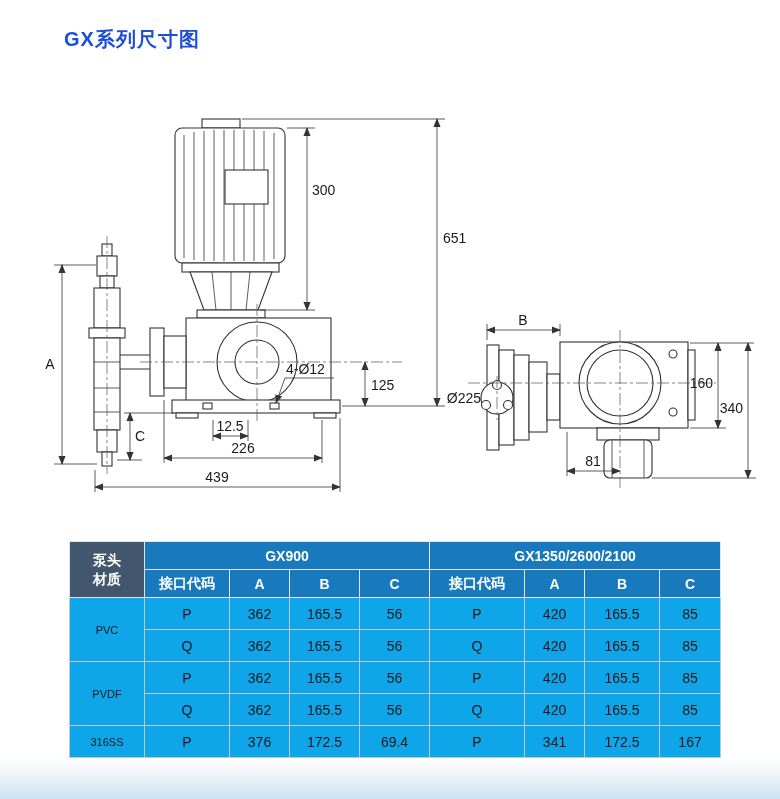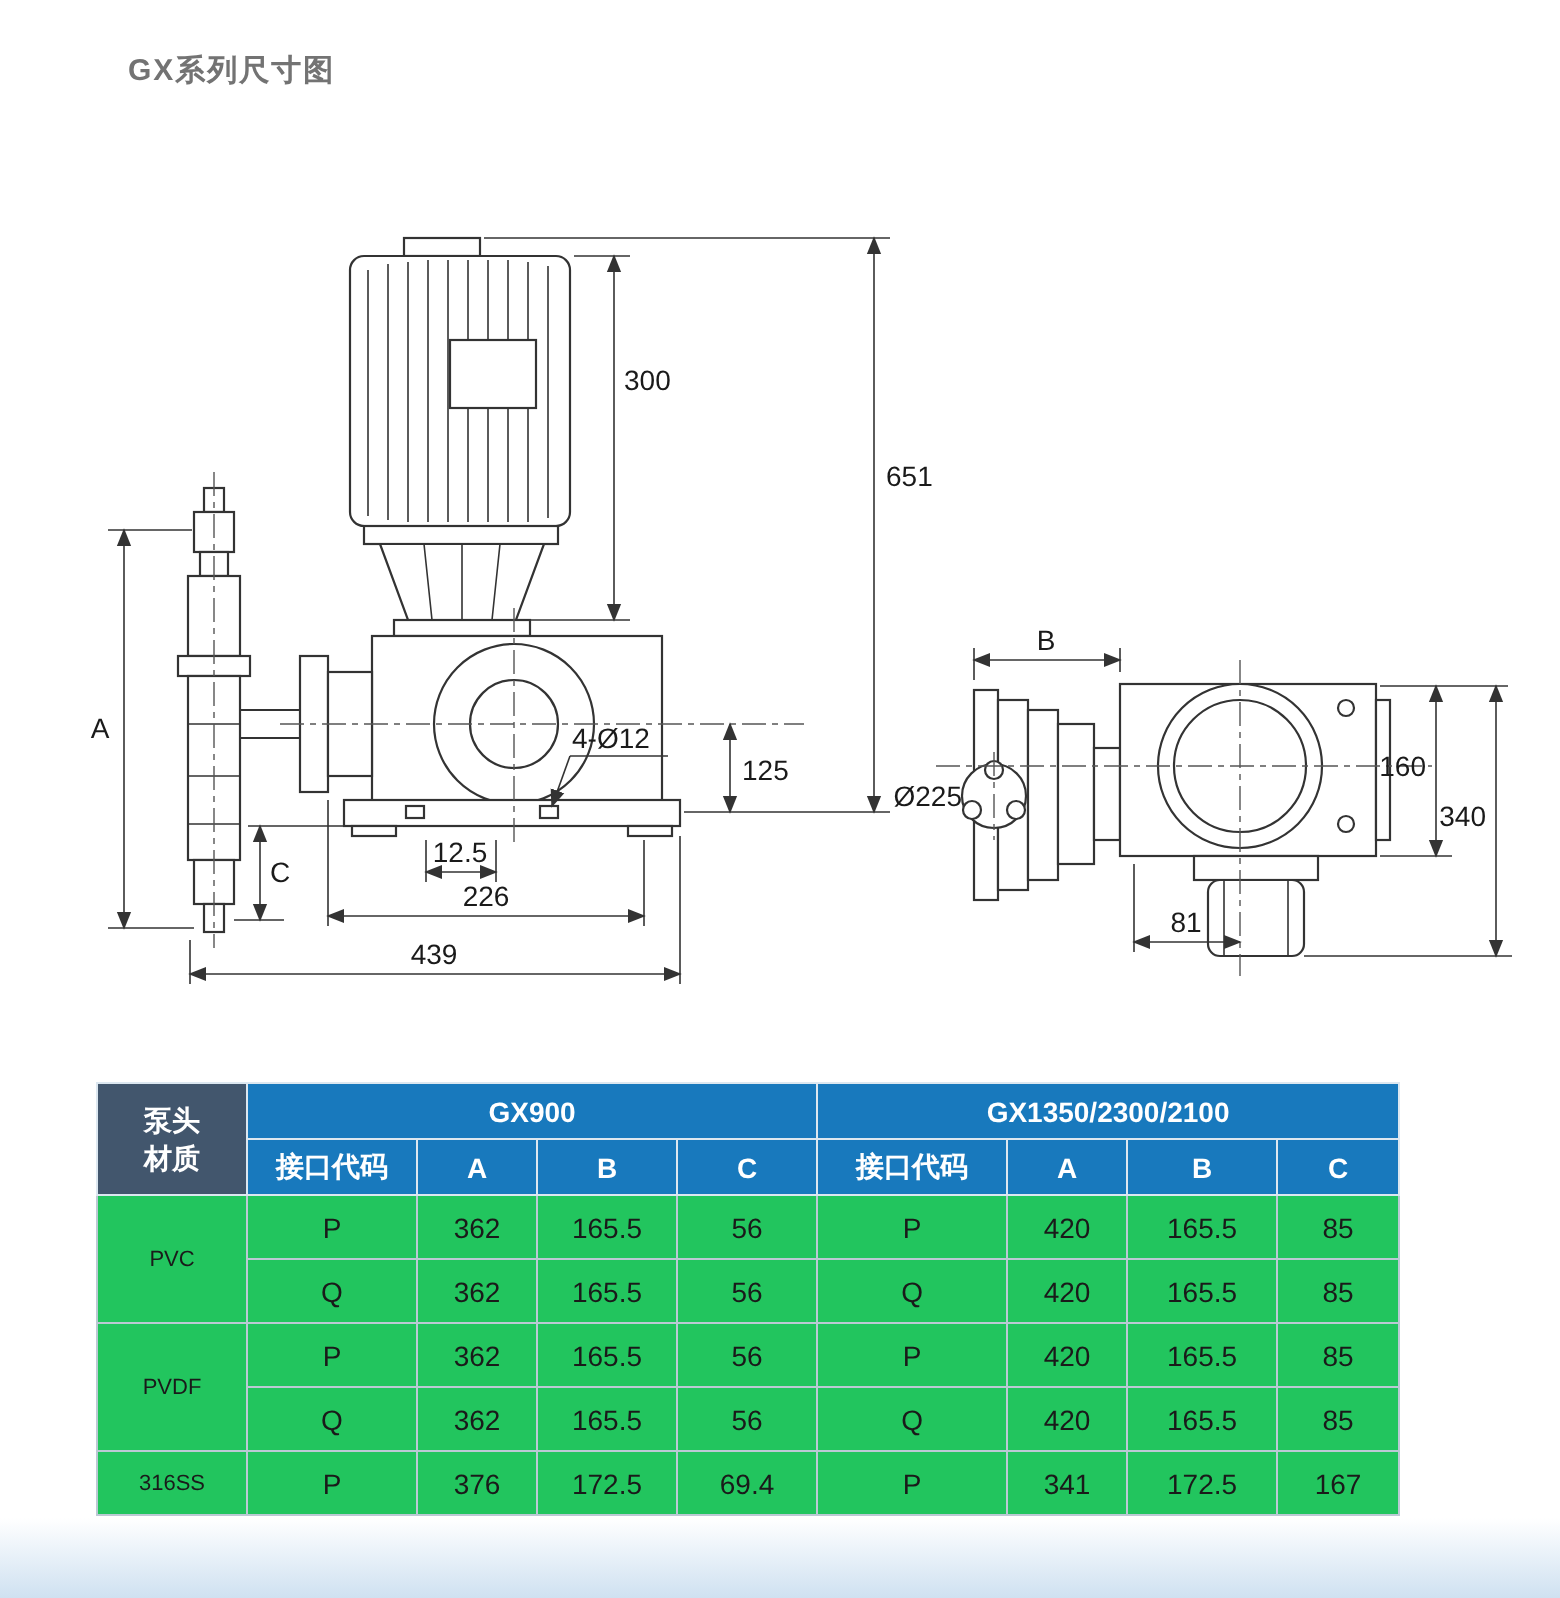--- a/index.html
+++ b/index.html
@@ -6,33 +6,33 @@
   html, body { margin: 0; padding: 0; }
   body {
     width: 780px; height: 799px;
     background: #ffffff;
     font-family: "Liberation Sans", "DejaVu Sans", sans-serif;
     position: relative;
     overflow: hidden;
   }
   .page-title {
     position: absolute; left: 64px; top: 26px;
-    font-size: 15px; font-weight: bold;
-    color: #737373; letter-spacing: 1px;
+    font-size: 20px; font-weight: bold;
+    color: #1d4ed8; letter-spacing: 1px;
   }
   .drawing-svg { position: absolute; left: 0; top: 72px; }
   .drawing-svg text {
     font-family: "Liberation Sans", "DejaVu Sans", sans-serif;
     font-size: 14px; fill: #1a1a1a;
   }
   .spec-table {
-    position: absolute; left: 48px; top: 541px;
+    position: absolute; left: 69px; top: 541px;
     width: 651px; table-layout: fixed;
     border-collapse: collapse;
-    font-size: 14px; color: #1a1a1a; background: #22c55e;
+    font-size: 14px; color: #1a1a1a; background: #0ea5e9;
   }
   .spec-table th, .spec-table td {
     border: 1px solid #bcc9d4;
     text-align: center; vertical-align: middle;
     padding: 0;
   }
   .spec-table thead tr { height: 28px; }
   .spec-table tbody tr { height: 32px; }
   .spec-table thead th {
     color: #ffffff; font-weight: bold;
@@ -216,21 +216,21 @@
     <col style="width:95px">
       <col style="width:60px">
       <col style="width:75px">
       <col style="width:61px">
   </colgroup>
   <thead>
     <tr>
       <th class="mat-h" rowspan="2">泵头
 材质</th>
       <th class="grp" colspan="4">GX900</th>
-      <th class="grp" colspan="4">GX1350/2300/2100</th>
+      <th class="grp" colspan="4">GX1350/2600/2100</th>
     </tr>
     <tr>
       <th class="sub">接口代码</th>
       <th class="sub">A</th>
       <th class="sub">B</th>
       <th class="sub">C</th>
       <th class="sub">接口代码</th>
       <th class="sub">A</th>
       <th class="sub">B</th>
       <th class="sub">C</th>

